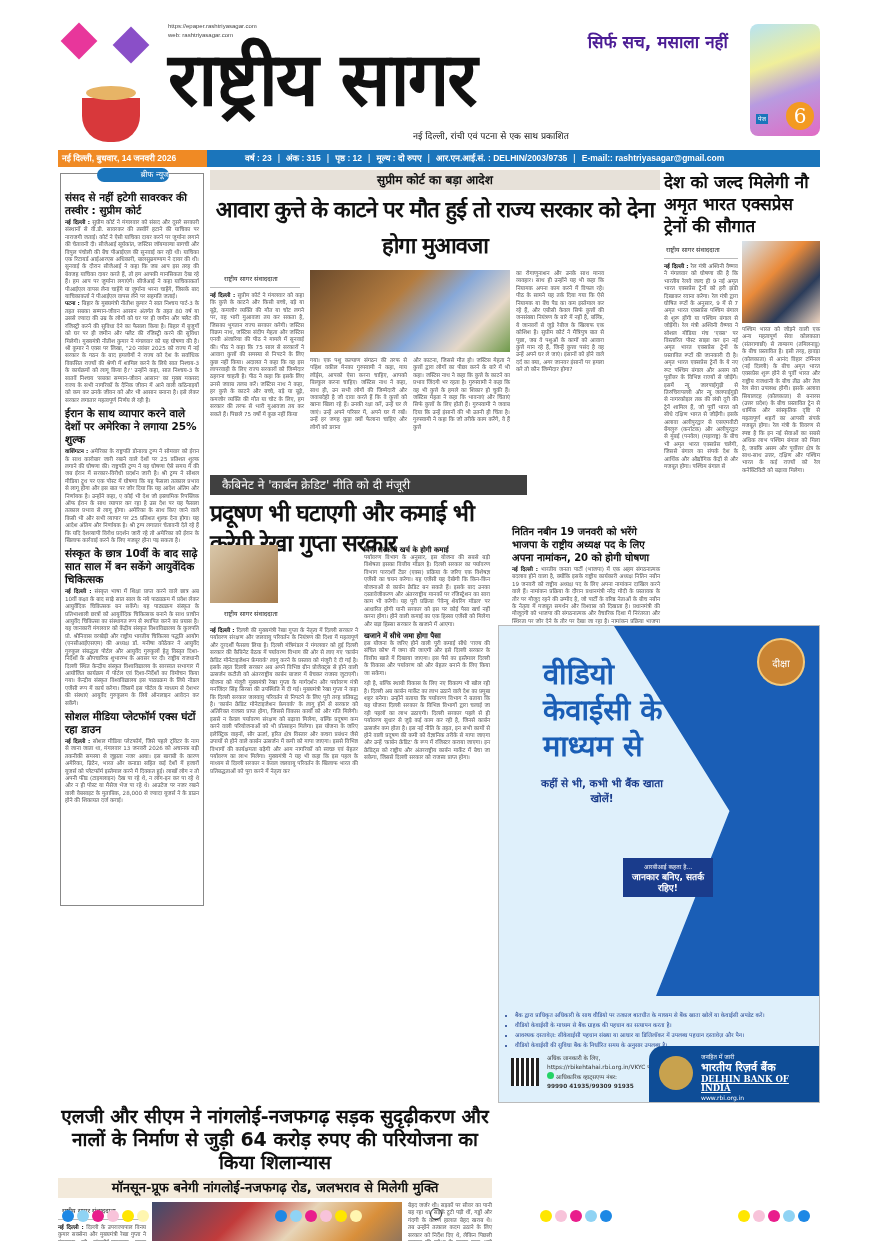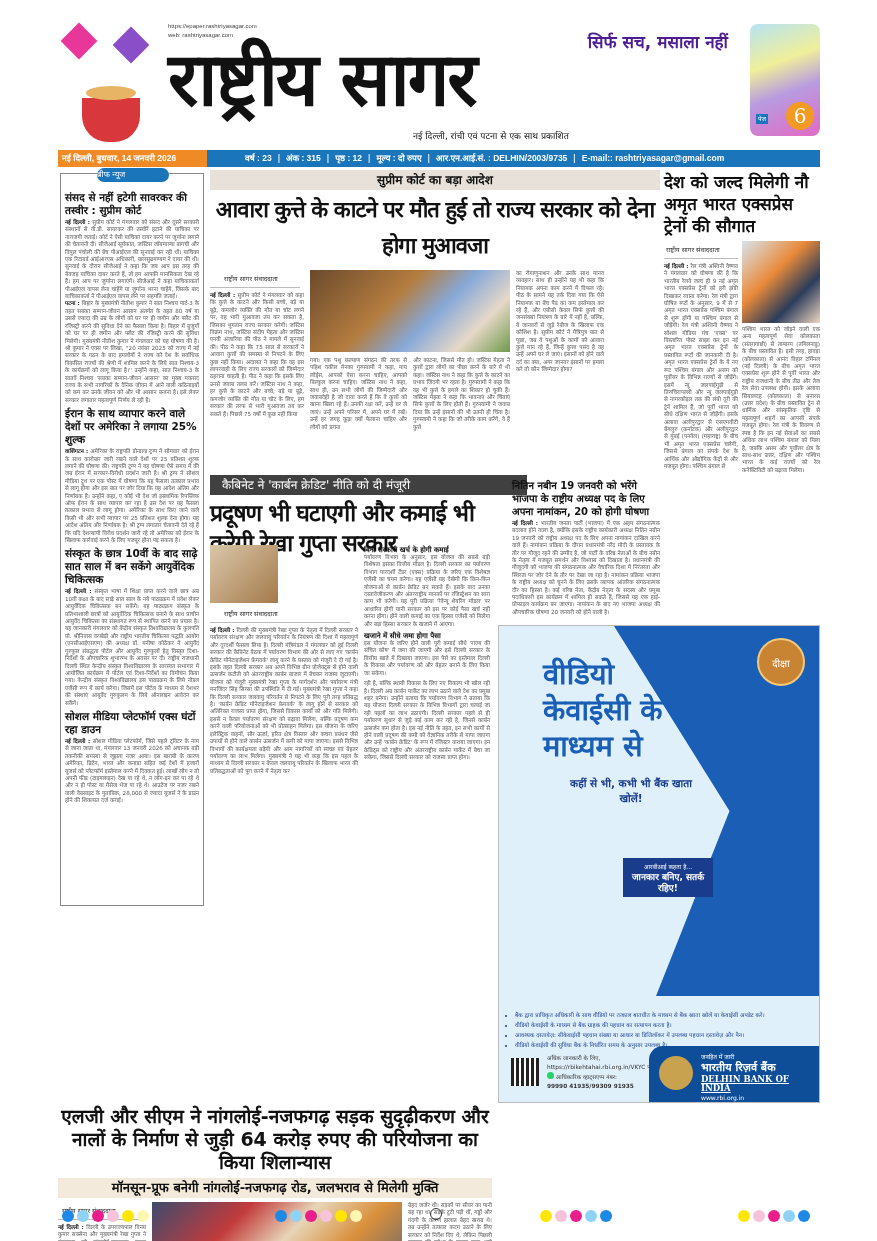--- a/index.html
+++ b/index.html
@@ -21,21 +21,21 @@
   .edition-num { position: absolute; right: 6px; bottom: 6px; width: 28px; height: 28px; border-radius: 50%; background: #f39a22; color: #fff; font-size: 20px; text-align: center; line-height: 28px; font-family: "DejaVu Serif", serif; }
   .edition-lbl { position: absolute; left: 6px; bottom: 12px; font-size: 6px; background: #1b75bb; color: #fff; padding: 1px 2px; }
   
   .infobar { display: flex; height: 17px; font-size: 8.5px; color: #fff; margin-top: 2px; font-family: "Liberation Sans", sans-serif; }
   .infobar .date { background: #f08a24; width: 149px; padding-left: 4px; line-height: 17px; font-weight: bold; }
   .infobar .meta { background: #1b75bb; flex: 1; line-height: 17px; padding-left: 38px; display: flex; gap: 6px; font-weight: bold; }
   .infobar .meta span.sep { opacity: .8; }
   
   .cols { position: relative; }
   .left-col { position: absolute; left: 2px; top: 6px; width: 144px; border: 1px solid #888; padding: 14px 4px 4px 4px; height: 733px; }
-  .brief-tab { position: absolute; left: 36px; top: -6px; width: 72px; height: 14px; border-radius: 7px; background: #1b75bb; color: #fff; font-size: 8px; text-align: left; line-height: 14px; }
+  .brief-tab { position: absolute; left: 36px; top: -6px; width: 72px; height: 14px; border-radius: 7px; background: #1b75bb; color: #fff; font-size: 8px; text-align: right; line-height: 14px; }
   .brief h3 { font-size: 10.5px; line-height: 13px; font-weight: bold; color: #111; margin: 3px 0 2px; }
   .body { font-size: 5.6px; line-height: 7.4px; color: #555; text-align: justify; }
   .body b { color: #111; }
   .mid { position: absolute; left: 152px; top: 0; width: 450px; }
   .kicker { background: #e7e1d9; height: 20px; margin-top: 3px; text-align: center; font-weight: bold; font-size: 12px; line-height: 20px; color: #111; }
   .headline { font-size: 22px; line-height: 36px; font-weight: bold; color: #111; letter-spacing: -1px; }
   .byline { font-size: 6.5px; color: #333; padding: 4px 0 4px 14px; border-bottom: 1px solid #bbb; width: 100px; margin-bottom: 4px; }
   .photo { background: linear-gradient(135deg,#6a4a2c,#b47c3f 40%,#87a8d8 60%,#e6d8c8 80%,#6e9a4a); }
   .red-kicker { background: #404040; color: #fff; font-weight: normal; font-size: 12px; height: 20px; line-height: 20px; padding-left: 12px; width: 317px; }
   .ad { position: absolute; left: 440px; top: 458px; width: 322px; height: 478px; border: 1px solid #bbb; background: #dff0fb; overflow: hidden; }
@@ -158,21 +158,21 @@
       </div>
       <div style="position:absolute;left:154px;top:378px;width:126px;">
         <h4 style="font-size:7px;color:#111;font-weight:bold;">बिना सरकारी खर्च के होगी कमाई</h4>
         <p class="body">पर्यावरण विभाग के अनुसार, इस योजना की सबसे बड़ी विशेषता इसका वित्तीय मॉडल है। दिल्ली सरकार का पर्यावरण विभाग पारदर्शी टेंडर (एक्स) प्रक्रिया के जरिए एक विशेषज्ञ एजेंसी का चयन करेगा। यह एजेंसी यह देखेगी कि किन-किन योजनाओं से कार्बन क्रेडिट बन सकते हैं। इसके बाद उनका दस्तावेजीकरण और अंतरराष्ट्रीय मानकों पर रजिस्ट्रेशन का सारा काम भी करेगी। यह पूरी प्रक्रिया 'रेवेन्यू शेयरिंग मॉडल' पर आधारित होगी यानी सरकार को इस पर कोई पैसा खर्च नहीं करना होगा। होने वाली कमाई का एक हिस्सा एजेंसी को मिलेगा और बड़ा हिस्सा सरकार के खजाने में आएगा।</p>
         <h4 style="font-size:7px;color:#111;font-weight:bold;margin-top:3px;">खजाने में सीधे जमा होगा पैसा</h4>
         <p class="body">इस योजना के जरिए होने वाली पूरी कमाई सीधे 'राज्य की संचित कोष' में जमा की जाएगी और इसे दिल्ली सरकार के वित्तीय खाते में दिखाया जाएगा। इस पैसे का इस्तेमाल दिल्ली के विकास और पर्यावरण को और बेहतर बनाने के लिए किया जा सकेगा।</p>
         <p class="body" style="margin-top:3px;">रही है, बल्कि स्थायी विकास के लिए नए विकल्प भी खोल रही है। दिल्ली अब कार्बन मार्केट का लाभ उठाने वाले देश का प्रमुख शहर बनेगा। उन्होंने बताया कि पर्यावरण विभाग ने बताया कि यह योजना दिल्ली सरकार के विभिन्न विभागों द्वारा चलाई जा रही पहलों का लाभ उठाएगी। दिल्ली सरकार पहले से ही पर्यावरण सुधार से जुड़े कई काम कर रही है, जिनसे कार्बन उत्सर्जन कम होता है। इस नई नीति के तहत, इन सभी कामों से होने वाली प्रदूषण की कमी को वैज्ञानिक तरीके से मापा जाएगा और उन्हें 'कार्बन क्रेडिट' के रूप में रजिस्टर कराया जाएगा। इन क्रेडिट्स को राष्ट्रीय और अंतरराष्ट्रीय कार्बन मार्केट में बेचा जा सकेगा, जिससे दिल्ली सरकार को राजस्व प्राप्त होगा।</p>
       </div>
 
       <div style="position:absolute;left:302px;top:312px;width:148px;">
-        <h3 style="font-size:10px;line-height:13px;font-weight:bold;color:#111;">नितिन नबीन 19 जनवरी को भरेंगे भाजपा के राष्ट्रीय अध्यक्ष पद के लिए अपना नामांकन, 20 को होगी घोषणा</h3>
+        <h3 style="font-size:10px;line-height:13px;font-weight:bold;color:#111;margin-top:46px;">नितिन नबीन 19 जनवरी को भरेंगे भाजपा के राष्ट्रीय अध्यक्ष पद के लिए अपना नामांकन, 20 को होगी घोषणा</h3>
         <p class="body" style="margin-top:2px;"><b>नई दिल्ली :</b> <span>भारतीय जनता पार्टी (भाजपा) में एक अहम संगठनात्मक बदलाव होने वाला है, क्योंकि इसके राष्ट्रीय कार्यकारी अध्यक्ष नितिन नबीन 19 जनवरी को राष्ट्रीय अध्यक्ष पद के लिए अपना नामांकन दाखिल करने वाले हैं। नामांकन प्रक्रिया के दौरान प्रधानमंत्री नरेंद्र मोदी के प्रस्तावक के तौर पर मौजूद रहने की उम्मीद है, जो पार्टी के वरिष्ठ नेताओं के बीच नबीन के नेतृत्व में मजबूत समर्थन और विश्वास को दिखाता है। प्रधानमंत्री की मौजूदगी को भाजपा की संगठनात्मक और वैचारिक दिशा में निरंतरता और स्थिरता पर जोर देने के तौर पर देखा जा रहा है। नामांकन प्रक्रिया भाजपा के राष्ट्रीय अध्यक्ष को चुनने के लिए उसके व्यापक आंतरिक संगठनात्मक दौर का हिस्सा है। कई वरिष्ठ नेता, केंद्रीय नेतृत्व के सदस्य और प्रमुख पदाधिकारी इस कार्यक्रम में शामिल हो सकते हैं, जिससे यह एक हाई-प्रोफाइल कार्यक्रम बन जाएगा। नामांकन के बाद नए भाजपा अध्यक्ष की औपचारिक घोषणा 20 जनवरी को होने वाली है।</span></p>
       </div>
     </div>
 
     <div class="right-col">
       <h2 class="rhead">देश को जल्द मिलेगी नौ अमृत भारत एक्सप्रेस ट्रेनों की सौगात</h2>
       <div style="display:flex;gap:4px;margin-top:4px;">
         <div style="width:74px;">
           <div class="byline" style="width:74px;padding-left:2px;">राष्ट्रीय सागर संवाददाता</div>
           <p class="body"><b>नई दिल्ली :</b> <span>रेल मंत्री अश्विनी वैष्णव ने मंगलवार को घोषणा की है कि भारतीय रेलवे जल्द ही 9 नई अमृत भारत एक्सप्रेस ट्रेनों को हरी झंडी दिखाकर रवाना करेगा। रेल मंत्री द्वारा घोषित रूटों के अनुसार, 9 में से 7 अमृत भारत एक्सप्रेस पश्चिम बंगाल से शुरू होंगी या पश्चिम बंगाल से जोड़ेंगी। रेल मंत्री अश्विनी वैष्णव ने सोशल मीडिया मंच 'एक्स' पर विस्तारित पोस्ट साझा कर इन नई अमृत भारत एक्सप्रेस ट्रेनों के प्रस्तावित रूटों की जानकारी दी है। अमृत भारत एक्सप्रेस ट्रेनों के ये नए रूट पश्चिम बंगाल और असम को पूर्वोत्तर के विभिन्न राज्यों से जोड़ेंगे। इसमें न्यू जलपाईगुड़ी से तिरुचिरापल्ली और न्यू जलपाईगुड़ी से नागरकोइल तक की लंबी दूरी की ट्रेनें शामिल हैं, जो पूर्वी भारत को सीधे दक्षिण भारत से जोड़ेंगी। इसके अलावा अलीपुरद्वार से एसएमवीटी बेंगलुरु (कर्नाटक) और अलीपुरद्वार से मुंबई (पनवेल) (महाराष्ट्र) के बीच भी अमृत भारत एक्सप्रेस चलेगी, जिससे बंगाल का संपर्क देश के आर्थिक और औद्योगिक केंद्रों से और मजबूत होगा। पश्चिम बंगाल से</span></p>
@@ -180,21 +180,21 @@
         <div style="width:78px;">
           <div class="photo" style="height:82px;background:linear-gradient(135deg,#d8e4ee,#e98a3a 40%,#2b3c5a 70%,#f1d6c0);"></div>
           <p class="body" style="margin-top:3px;">पश्चिम भारत को जोड़ने वाली एक अन्य महत्वपूर्ण सेवा कोलकाता (संतरागाछी) से ताम्बरम (तमिलनाडु) के बीच प्रस्तावित है। इसी तरह, हावड़ा (कोलकाता) से आनंद विहार टर्मिनल (नई दिल्ली) के बीच अमृत भारत एक्सप्रेस शुरू होने से पूर्वी भारत और राष्ट्रीय राजधानी के बीच तीव्र और तेज रेल सेवा उपलब्ध होगी। इसके अलावा सियालदह (कोलकाता) से बनारस (उत्तर प्रदेश) के बीच प्रस्तावित ट्रेन से धार्मिक और सांस्कृतिक दृष्टि से महत्वपूर्ण शहरों का आपसी संपर्क मजबूत होगा। रेल मंत्री के विवरण से स्पष्ट है कि इन नई सेवाओं का सबसे अधिक लाभ पश्चिम बंगाल को मिला है, जबकि असम और पूर्वोत्तर क्षेत्र के साथ-साथ उत्तर, दक्षिण और पश्चिम भारत के कई राज्यों को रेल कनेक्टिविटी को बढ़ावा मिलेगा।</p>
         </div>
       </div>
     </div>
 
     <div class="ad">
       <div class="ad-blue"></div>
       <div class="ad-title" style="width:150px;">वीडियो केवाईसी के माध्यम से</div>
-      <div class="ad-sub" style="width:130px;margin-left:29px;">कहीं से भी, कभी भी बैंक खाता खोलें!</div>
+      <div class="ad-sub" style="width:130px;">कहीं से भी, कभी भी बैंक खाता खोलें!</div>
       <div class="ad-badge">दीक्षा</div>
       <div class="ad-note">
         <small>आरबीआई कहता है...</small>
         <span>जानकार बनिए, सतर्क रहिए!</span>
       </div>
       <ul class="ad-bullets" style="list-style:disc;padding-left:10px;">
         <li>बैंक द्वारा प्राधिकृत अधिकारी के साथ वीडियो पर तत्काल बातचीत के माध्यम से बैंक खाता खोलें या केवाईसी अपडेट करें।</li>
         <li>वीडियो केवाईसी के माध्यम से बैंक ग्राहक की पहचान का सत्यापन करता है।</li>
         <li>आवश्यक दस्तावेज़: सीकेवाईसी पहचान संख्या या आधार या डिजिलॉकर में उपलब्ध पहचान दस्तावेज़ और पैन।</li>
         <li>वीडियो केवाईसी की सुविधा बैंक के निर्धारित समय के अनुसार उपलब्ध है।</li>

